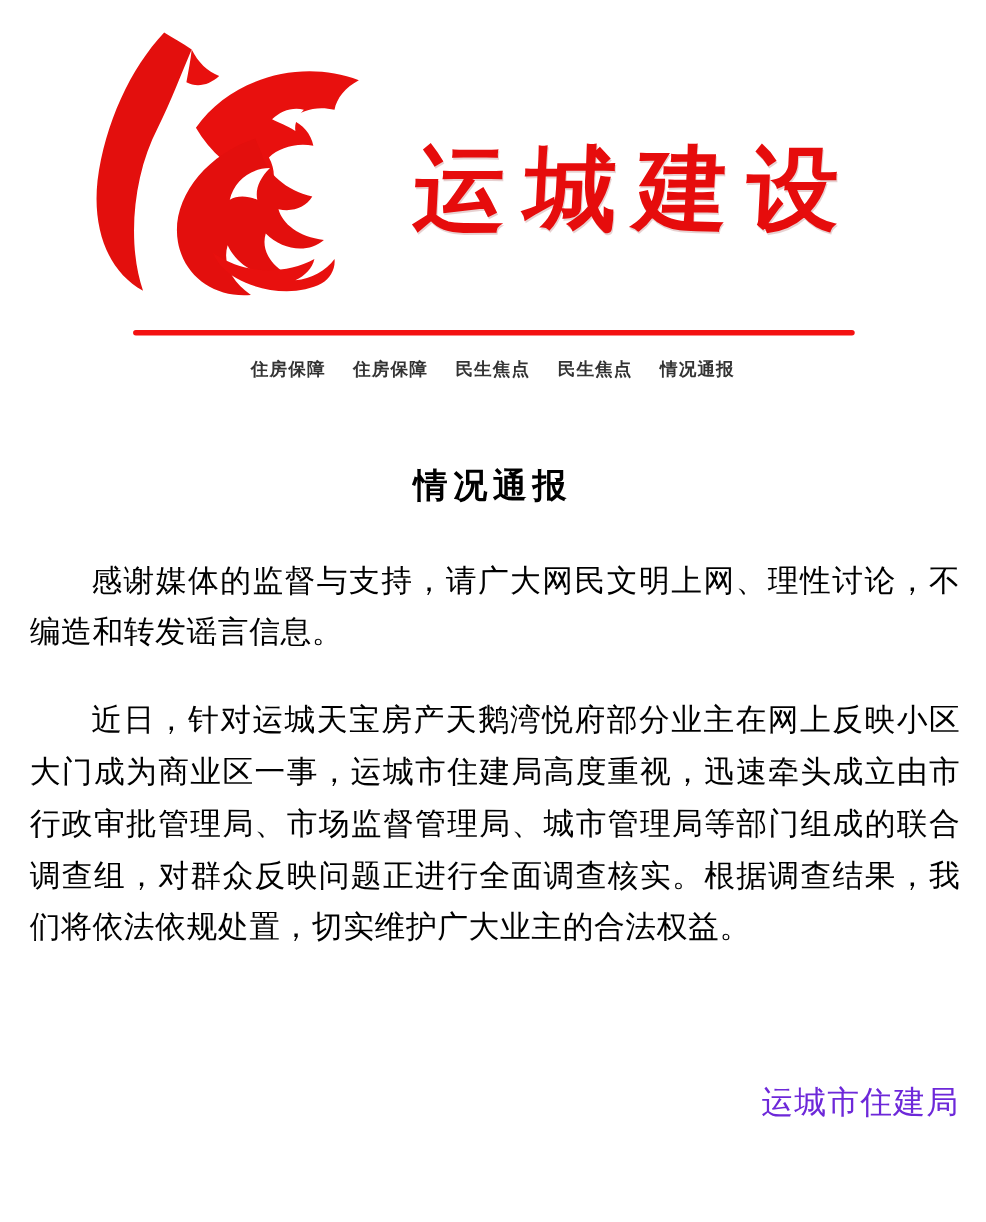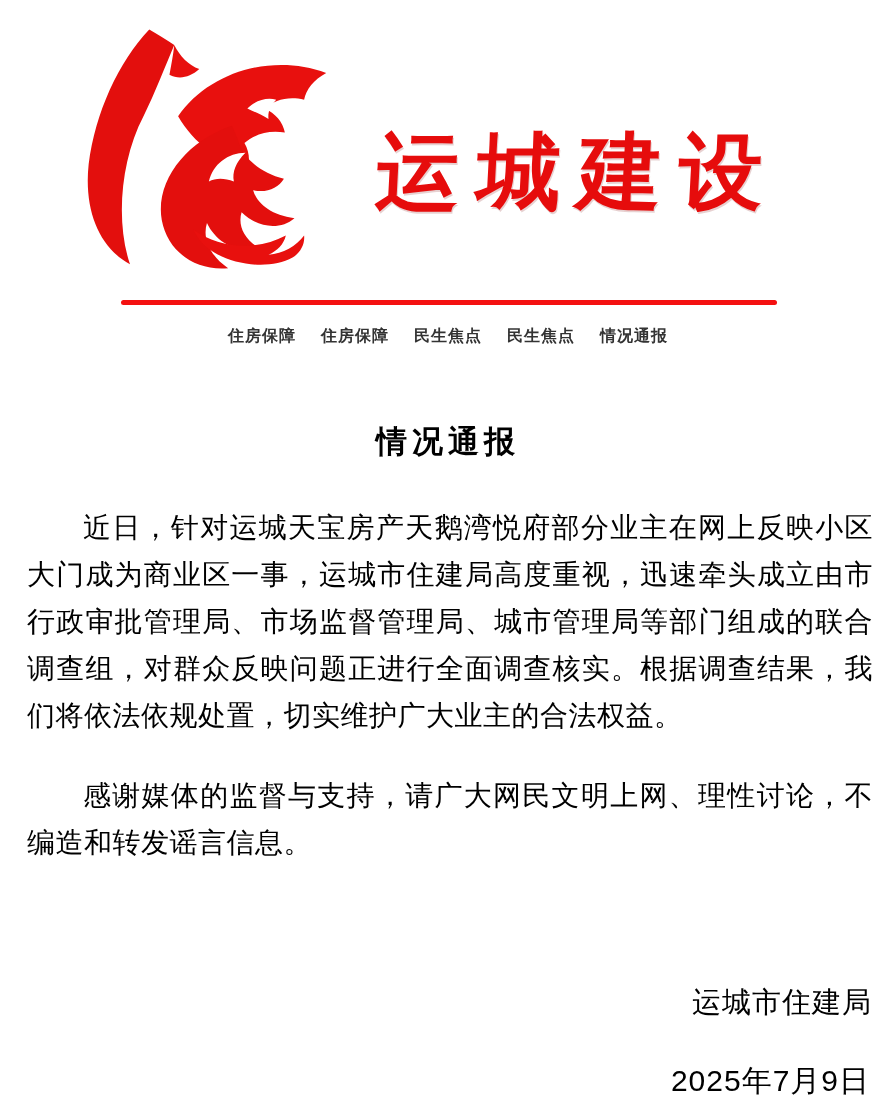--- a/index.html
+++ b/index.html
@@ -92,21 +92,21 @@
     text-indent: 2em;
     letter-spacing: 0.5px;
   }
   .para + .para { margin-top: 33px; }
 
   .signature {
     position: absolute;
     right: 24px;
     top: 983px;
     font-size: 29px;
-    color: #000000;
+    color: #6d28d9;
     letter-spacing: 1px;
     text-align: center;
   }
   .date {
     position: absolute;
     right: 26px;
     top: 1061px;
     font-size: 30px;
     color: #000000;
     letter-spacing: 1px;
@@ -144,20 +144,19 @@
     <span class="nav-item">住房保障</span>
     <span class="nav-item">住房保障</span>
     <span class="nav-item">民生焦点</span>
     <span class="nav-item">民生焦点</span>
     <span class="nav-item">情况通报</span>
   </nav>
 
   <h1 class="title">情况通报</h1>
 
   <main class="content">
+    <p class="para">感谢媒体的监督与支持，请广大网民文明上网、理性讨论，不编造和转发谣言信息。</p>
     <p class="para">近日，针对运城天宝房产天鹅湾悦府部分业主在网上反映小区大门成为商业区一事，运城市住建局高度重视，迅速牵头成立由市行政审批管理局、市场监督管理局、城市管理局等部门组成的联合调查组，对群众反映问题正进行全面调查核实。根据调查结果，我们将依法依规处置，切实维护广大业主的合法权益。</p>
-    <p class="para">感谢媒体的监督与支持，请广大网民文明上网、理性讨论，不编造和转发谣言信息。</p>
   </main>
 
   <div class="signature">运城市住建局</div>
-  <div class="date">2025年7月9日</div>
 
 </div>
 
 </body></html>

